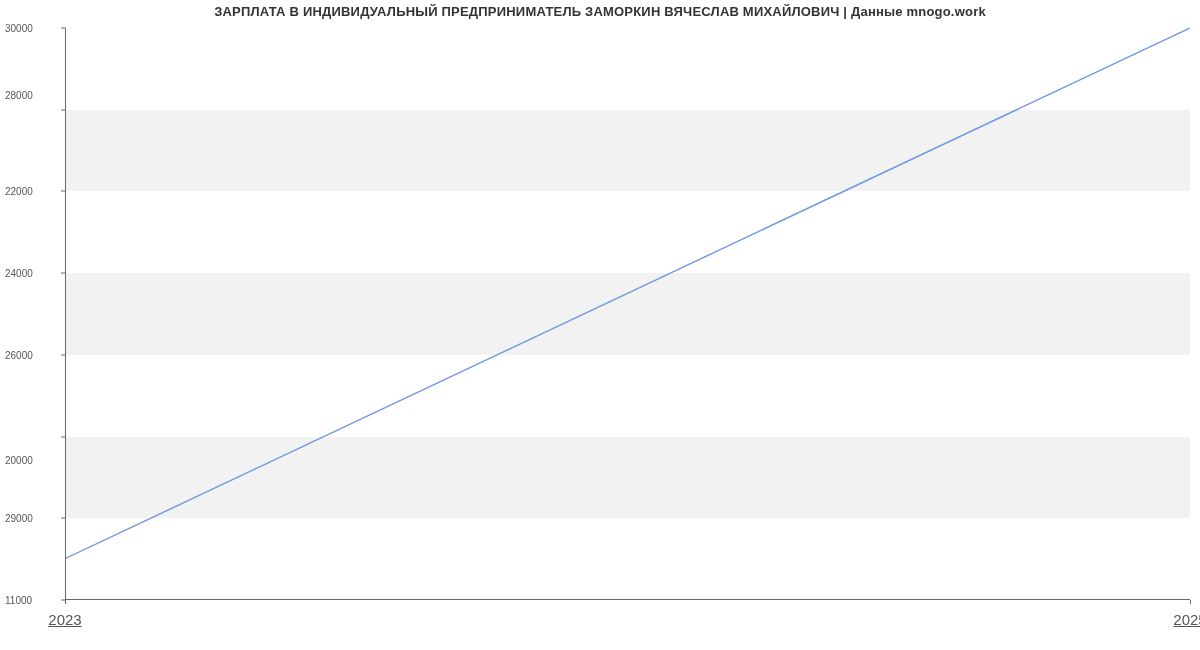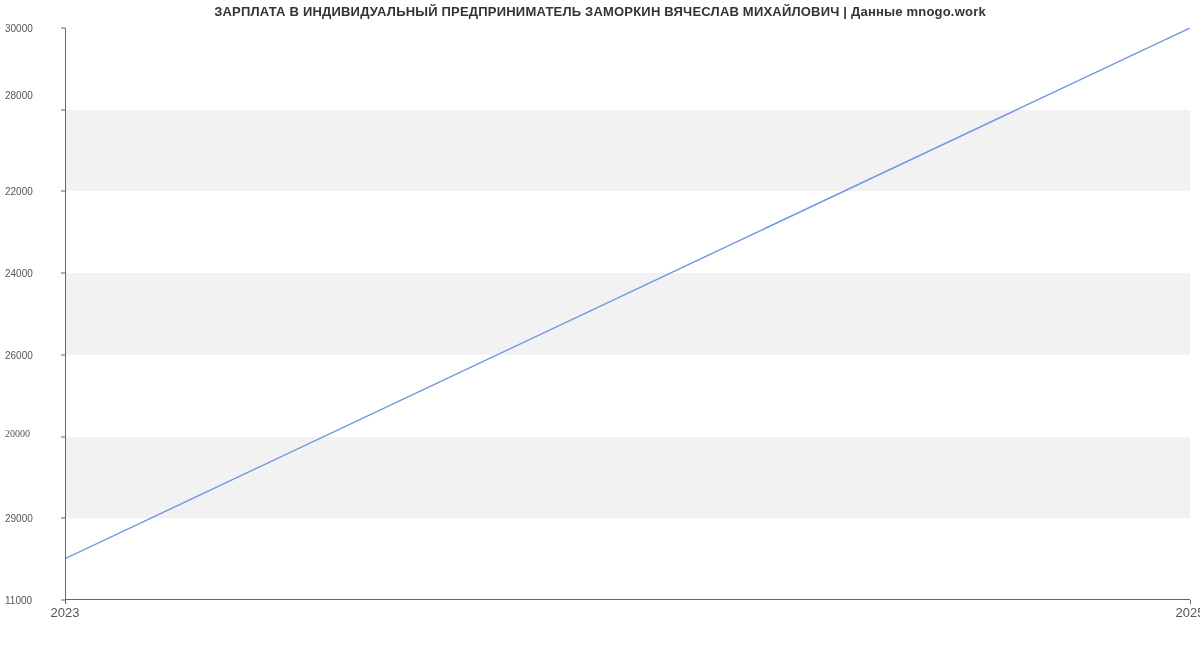--- a/index.html
+++ b/index.html
@@ -55,24 +55,25 @@
   .y-tick-mark {
     position: absolute;
     left: 61px;
     width: 4px;
     height: 1px;
     background: #666;
     transform: translateY(-0.5px);
   }
   .x-tick {
     position: absolute;
-    bottom: 30px;
-    font-size: 13px;
+    bottom: 22px;
+    font-size: 15px;
     color: #555;
     transform: translateX(-50%);
+    text-decoration: underline;
   }
   .x-tick-mark {
     position: absolute;
     bottom: 46px;
     width: 1px;
     height: 4px;
     background: #666;
   }
   svg.line-layer {
     position: absolute;
@@ -93,21 +94,21 @@
       <div class="band" style="top: 245.143px; height: 81.7143px;"></div>
       <div class="band" style="top: 408.571px; height: 81.7143px;"></div>
     <svg class="line-layer" id="line-layer" preserveAspectRatio="none" viewBox="0 0 1125 572">
         <path d="M0 531.1428571428571 L1125 0" fill="none" stroke="#6e98e0" stroke-width="1.4"></path>
       </svg>
   </div>
 <div class="y-tick" style="top: 600px;">11000</div>
     <div class="y-tick-mark" style="top: 600px;"></div>
     <div class="y-tick" style="top: 518.286px;">29000</div>
     <div class="y-tick-mark" style="top: 518.286px;"></div>
-    <div class="y-tick" style="top: 433px; font-family: Liberation Serif, serif;">20000</div>
+    <div class="y-tick" style="top: 460px;">20000</div>
     <div class="y-tick-mark" style="top: 436.571px;"></div>
     <div class="y-tick" style="top: 354.857px;">26000</div>
     <div class="y-tick-mark" style="top: 354.857px;"></div>
     <div class="y-tick" style="top: 273.143px;">24000</div>
     <div class="y-tick-mark" style="top: 273.143px;"></div>
     <div class="y-tick" style="top: 191.429px;">22000</div>
     <div class="y-tick-mark" style="top: 191.429px;"></div>
     <div class="y-tick" style="top: 95px;">28000</div>
     <div class="y-tick-mark" style="top: 109.714px;"></div>
     <div class="y-tick" style="top: 28px;">30000</div>

